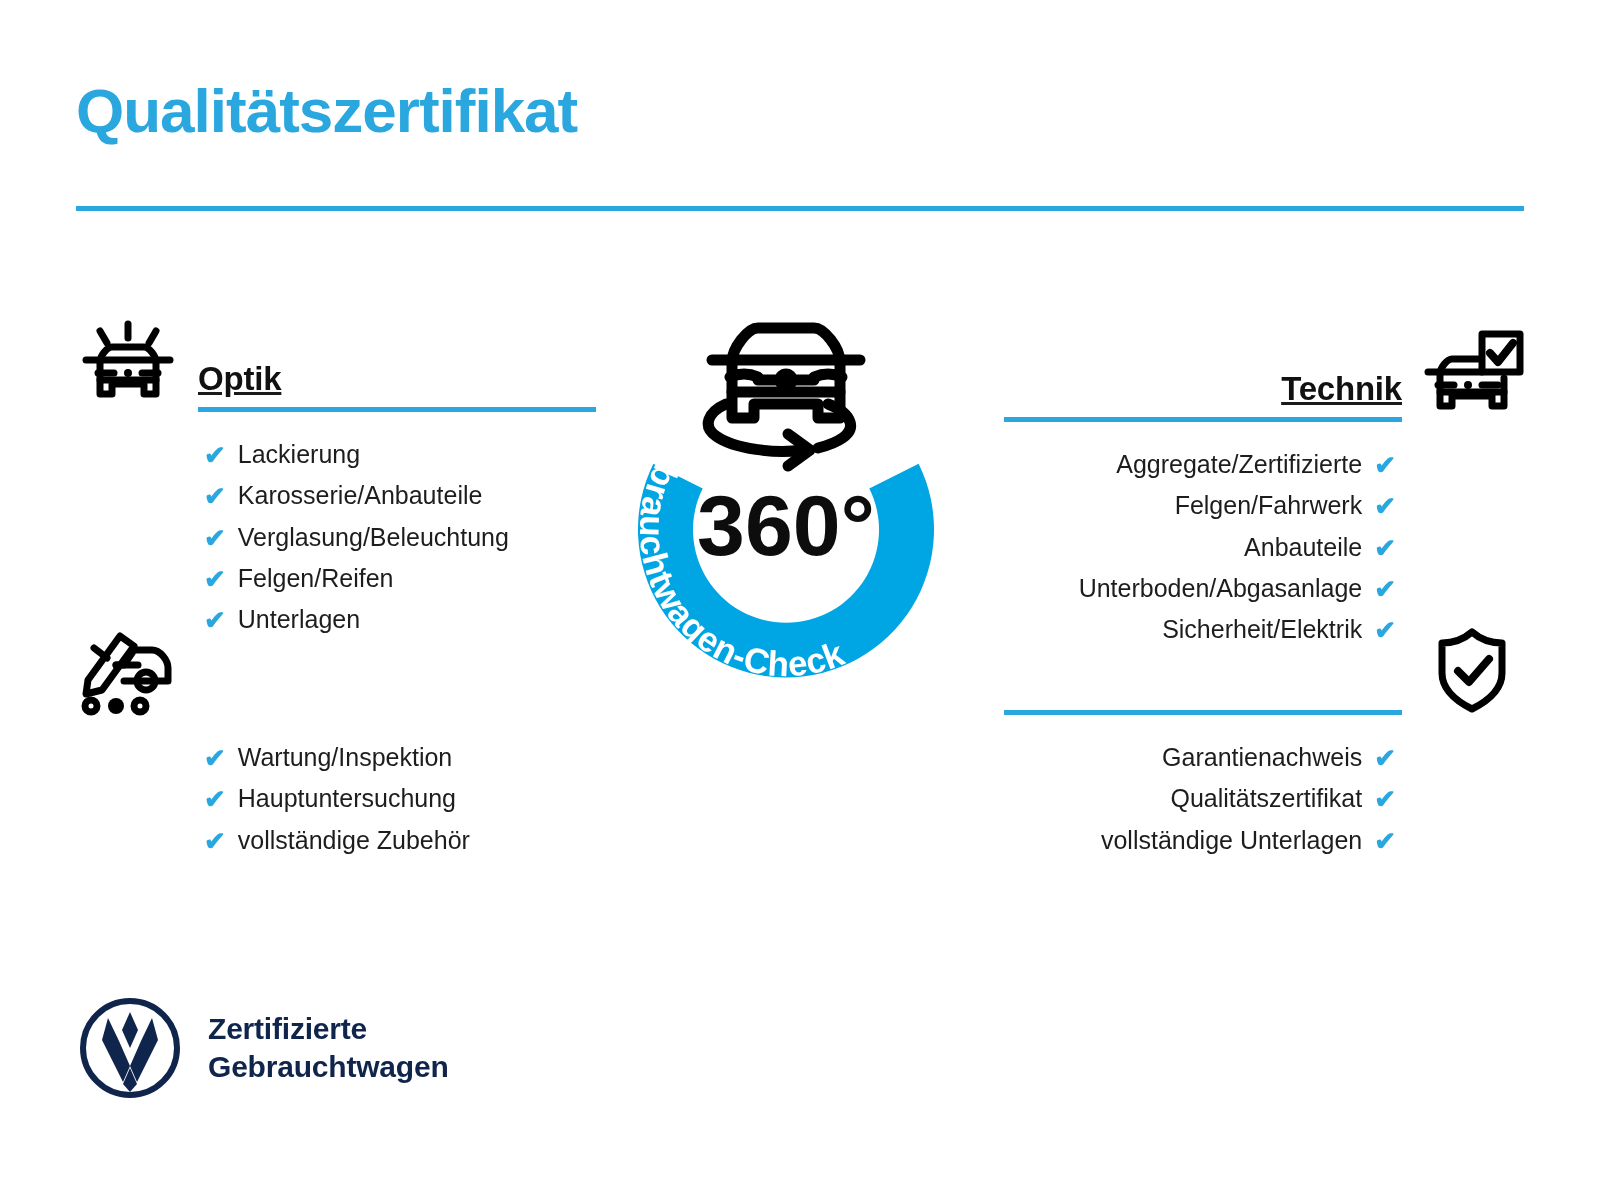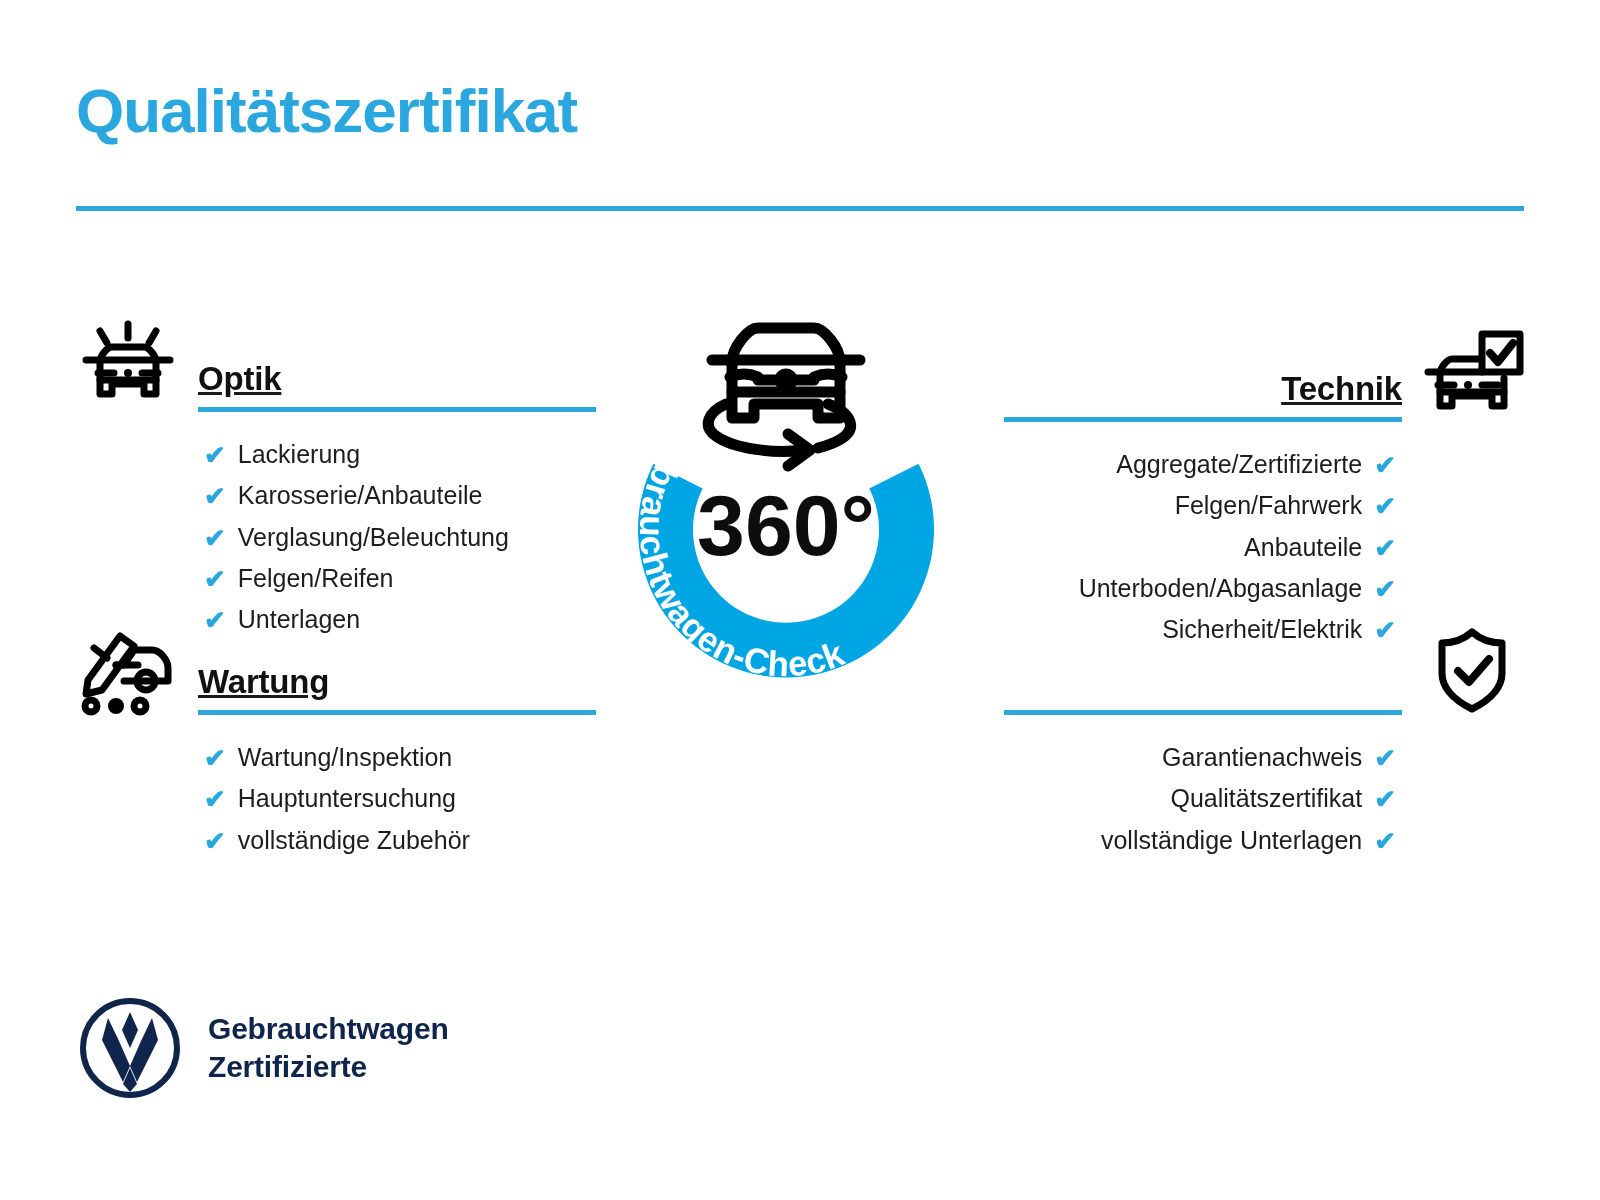--- a/index.html
+++ b/index.html
@@ -186,24 +186,20 @@
         <path d="M12 57 L44 13 L58 23 L26 67 L10 71 Z"></path>
         <line x1="18" y1="25" x2="31" y2="35" transform="rotate(0)"></line>
         <path d="M40 42 H48 L58 27 H76 C84 27 92 37 92 45 V58 H48"></path>
         <path d="M40 42 H62"></path>
         <circle cx="70" cy="58" r="9"></circle>
         <circle cx="15" cy="83" r="6" fill="none"></circle>
         <circle cx="40" cy="83" r="8" fill="#000" stroke="none"></circle>
         <circle cx="64" cy="83" r="6" fill="none"></circle>
       </svg>
     </span>
-    <span class="head-text">
-      <span class="head-title">Wartung</span>
-      <span class="head-rule"></span>
-    </span>
   </div>
   <ul class="check-list">
     <li>
         <span class="chk">✔</span>
         <span>Wartung/Inspektion</span>
       </li>
     <li>
         <span class="chk">✔</span>
         <span>Hauptuntersuchung</span>
       </li>
@@ -335,16 +331,16 @@
   <span class="vw-mark">
     <svg viewBox="0 0 104 104" fill="none">
       <circle cx="52" cy="52" r="47" stroke="#10254B" stroke-width="6" fill="none"></circle>
       <path d="M52 16 L60 34 L52 52 L44 34 Z
                M30 22 L41 45 L52 70 L45 86 L24 44 Z
                M74 22 L63 45 L52 70 L59 86 L80 44 Z
                M52 72 L59 88 L52 96 L45 88 Z" fill="#10254B"></path>
     </svg>
   </span>
   <span class="vw-words">
+    <span style="display:block">Zertifizierte</span>
     <span style="display:block">Gebrauchtwagen</span>
-    <span style="display:block">Zertifizierte</span>
   </span>
 </div>
 
 </body></html>

